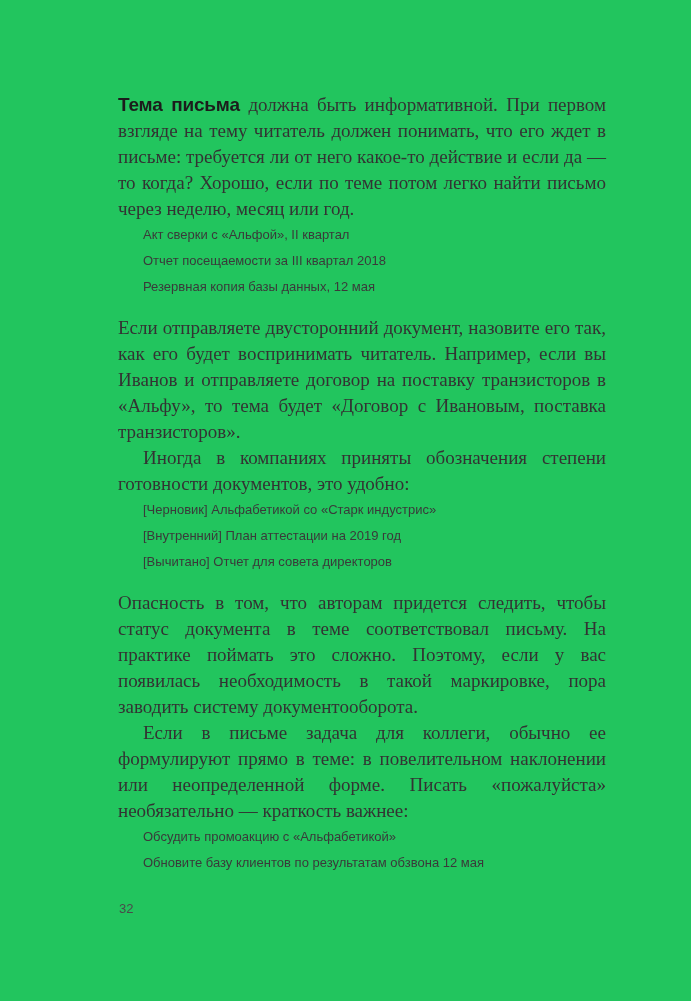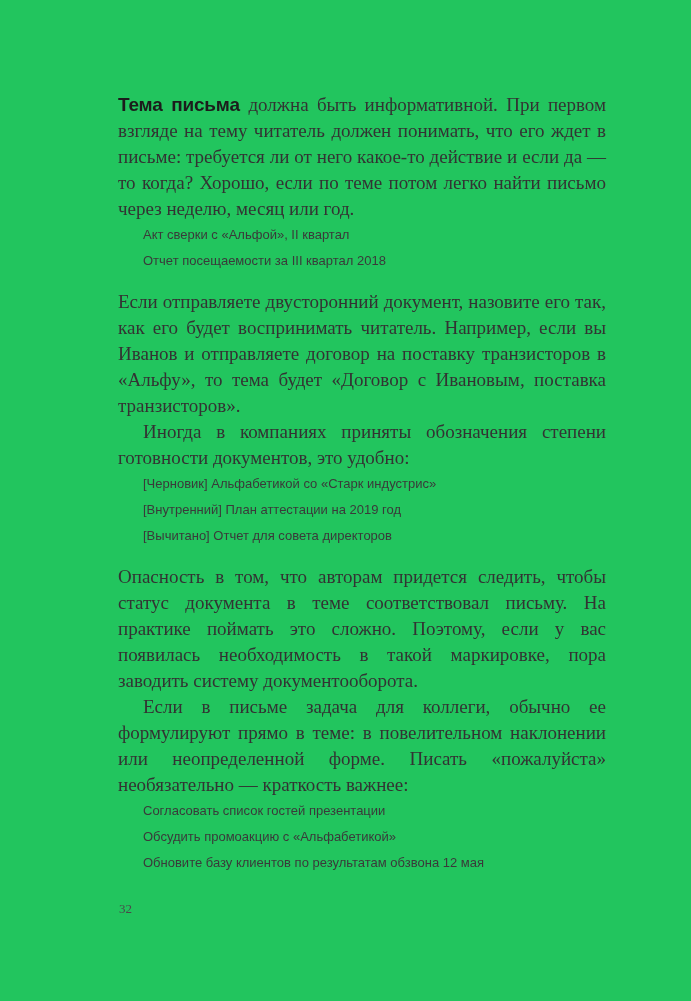--- a/index.html
+++ b/index.html
@@ -47,44 +47,44 @@
     font-family: "Liberation Sans", "DejaVu Sans", sans-serif;
     font-size: 13px;
     line-height: 26px;
     color: #3a3a3a;
     text-align: left;
   }
   .page-number {
     position: absolute;
     left: 119px;
     top: 901px;
-    font-family: Liberation Serif, serif;
+    font-family: Liberation Sans, sans-serif;
     font-size: 13px;
     color: #4a4a4a;
   }
 </style>
 </head>
 <body>
 
 <div class="page">
   <div class="text-block" id="text-block">
       <p class="para"><span class="lead">Тема письма </span>должна быть информативной. При первом взгляде на тему читатель должен понимать, что его ждет в письме: требуется ли от него какое-то действие и если да — то когда? Хорошо, если по теме потом легко найти письмо через неделю, месяц или год.</p>
       <div class="examples">
         <div class="example-line">Акт сверки с «Альфой», II квартал</div>
         <div class="example-line">Отчет посещаемости за III квартал 2018</div>
+        <div class="example-line">Резервная копия базы данных, 12 мая</div>
       </div>
       <p class="para gap">Если отправляете двусторонний документ, назовите его так, как его будет воспринимать читатель. Например, если вы Иванов и отправляете договор на поставку транзисторов в «Альфу», то тема будет «Договор с Ивановым, поставка транзисторов».</p>
       <p class="para indent">Иногда в компаниях приняты обозначения степени готовности документов, это удобно:</p>
       <div class="examples">
         <div class="example-line">[Черновик] Альфабетикой со «Старк индустрис»</div>
         <div class="example-line">[Внутренний] План аттестации на 2019 год</div>
         <div class="example-line">[Вычитано] Отчет для совета директоров</div>
       </div>
       <p class="para gap">Опасность в том, что авторам придется следить, чтобы статус документа в теме соответствовал письму. На практике поймать это сложно. Поэтому, если у вас появилась необходимость в такой маркировке, пора заводить систему документооборота.</p>
       <p class="para indent">Если в письме задача для коллеги, обычно ее формулируют прямо в теме: в повелительном наклонении или неопределенной форме. Писать «пожалуйста» необязательно — краткость важнее:</p>
       <div class="examples">
-        <div class="example-line">Согласовать список гостей презентации</div>
         <div class="example-line">Обсудить промоакцию с «Альфабетикой»</div>
         <div class="example-line">Обновите базу клиентов по результатам обзвона 12 мая</div>
       </div>
     </div>
   <div class="page-number">32</div>
 </div>
 
 </body></html>

